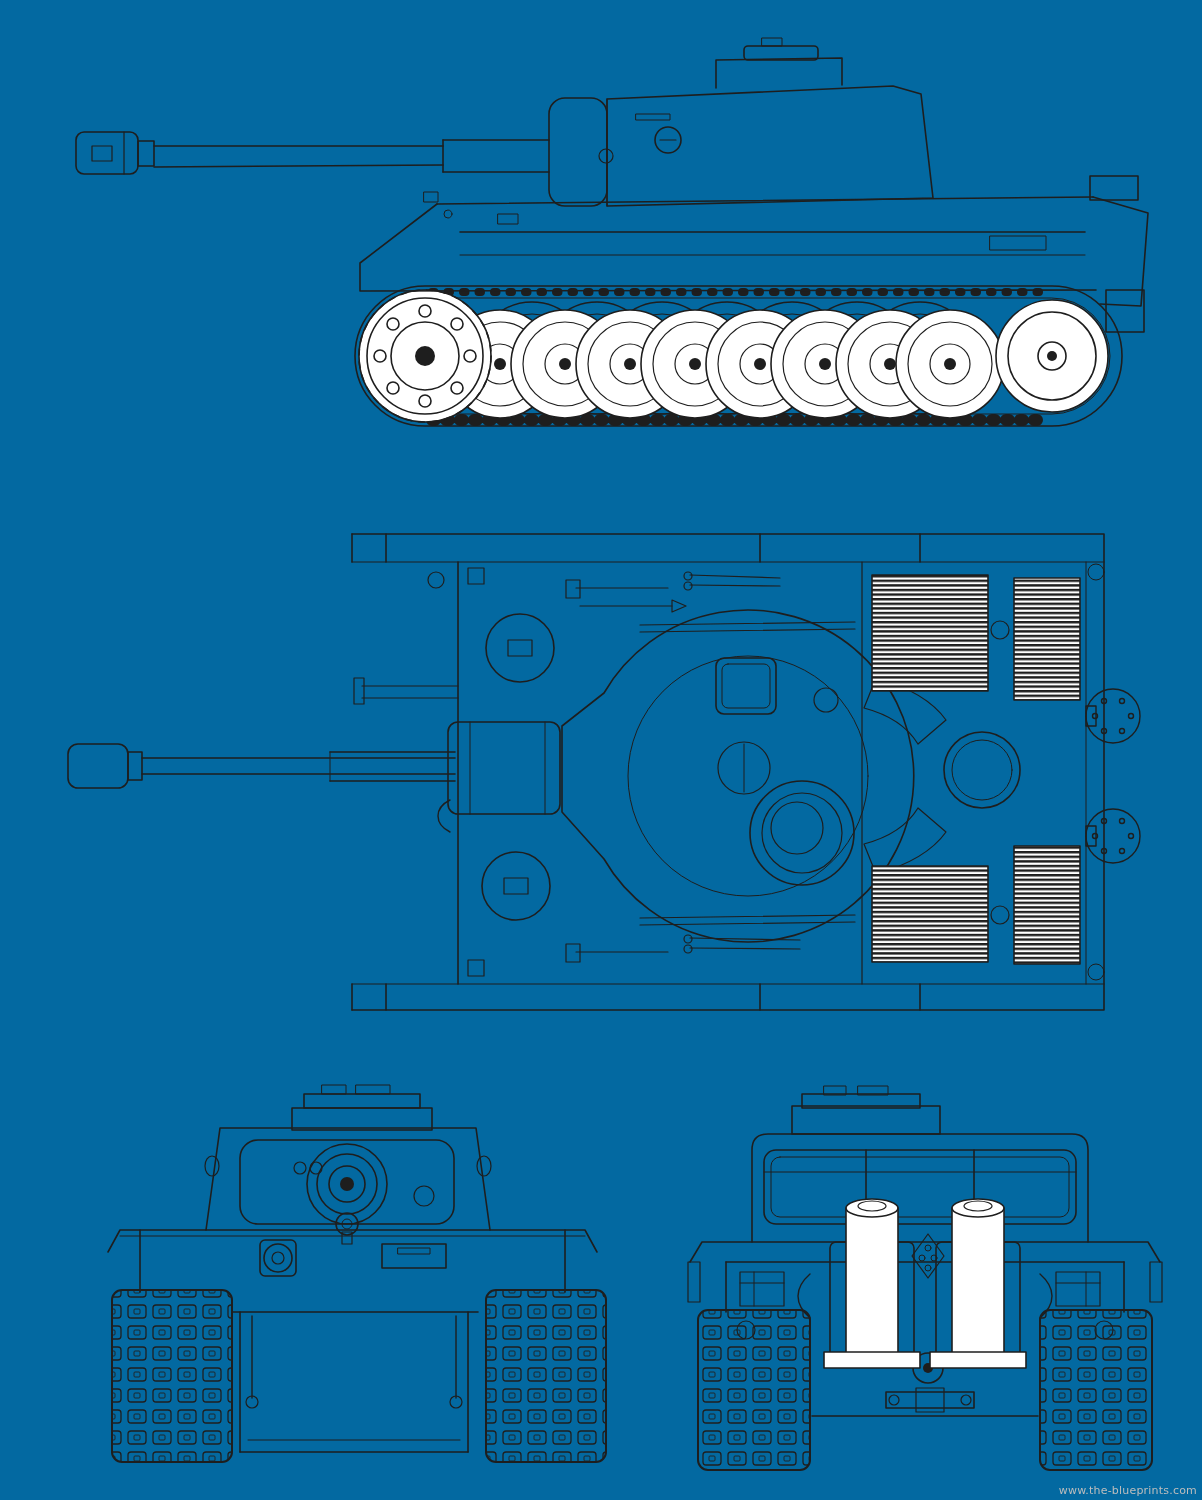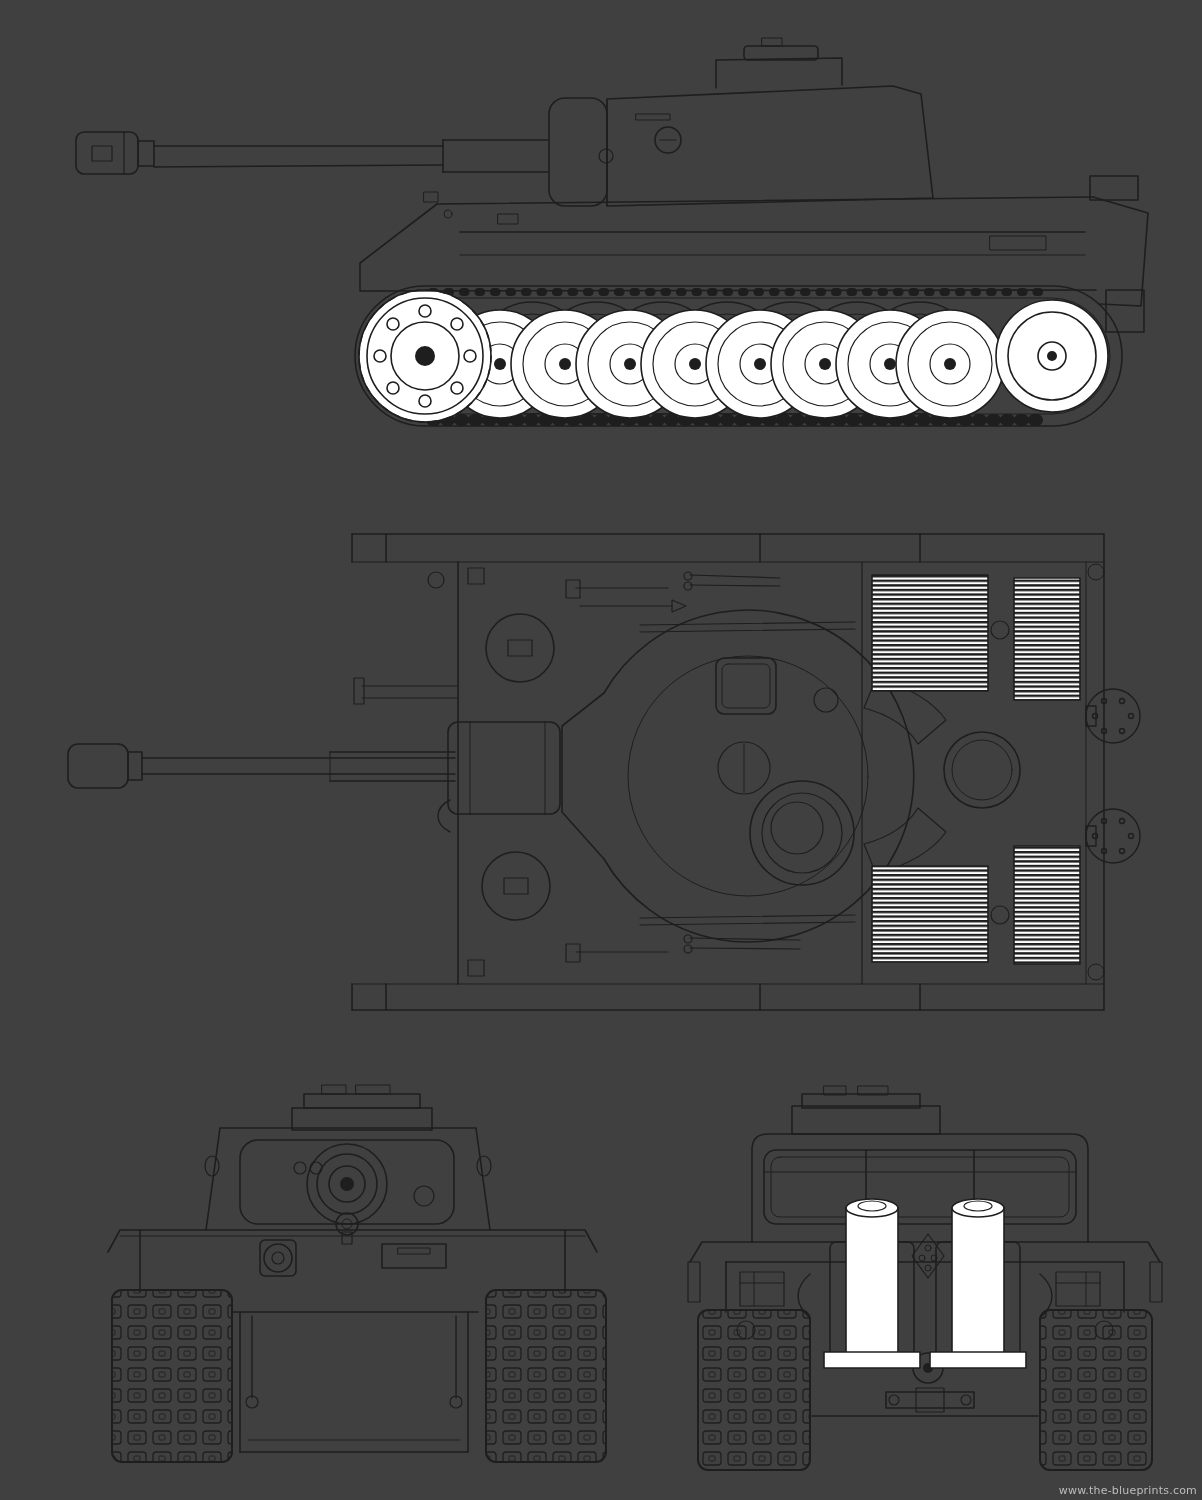--- a/index.html
+++ b/index.html
@@ -1,19 +1,19 @@
 <!DOCTYPE html>
 <html><head>
 <meta charset="utf-8">
 <style>
   html,body{margin:0;padding:0;background:#ffffff;}
   .page{
     position:relative;
     width:1202px;height:1500px;
-    background:#404040;
+    background:#0369a1;
     overflow:hidden;
     font-family:"DejaVu Sans", sans-serif;
   }
   svg{display:block;}
   .watermark{
     position:absolute;
     right:5px;bottom:3px;
     font-size:11px;
     color:#bdbdbd;
     letter-spacing:0.2px;

